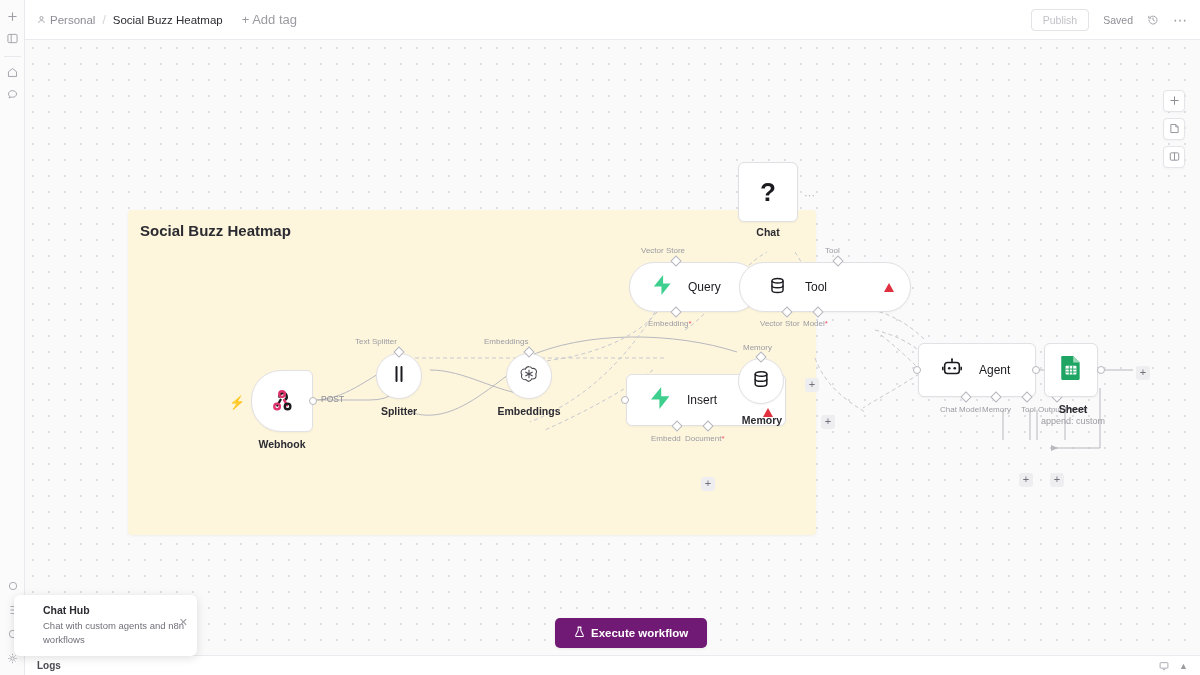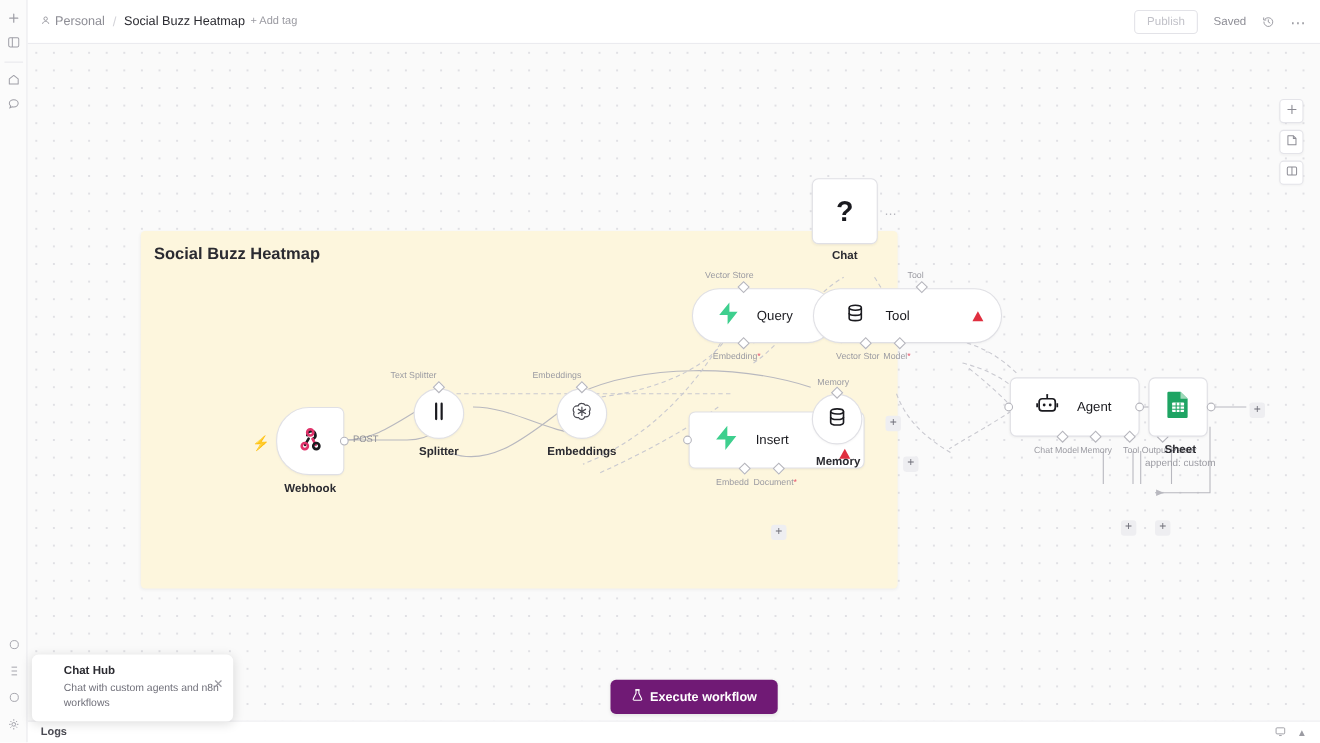--- a/index.html
+++ b/index.html
@@ -32,21 +32,21 @@
   
   .topbar {
     position: absolute; left: 25px; top: 0; right: 0; height: 40px;
     background: #fff; border-bottom: 1px solid #ebebef;
     display: flex; padding: 0 12px; z-index: 35;
   }
   .crumb { display: flex; align-items: center; gap: 5px; font-size: 11.5px; }
   .crumb-personal { color: #8d8d95; display: flex; align-items: center; gap: 4px; }
   .crumb-sep { color: #d3d3d8; font-size: 12px; margin: 0 2px; }
   .crumb-title { color: #2b2b31; font-size: 11.5px; }
-  .add-tag { color: #9b9ba2; font-size: 10px; cursor: pointer; }
+  .add-tag { color: #9b9ba2; font-size: 13px; margin-left: 14px; cursor: pointer; }
   .topbar-right {
     margin-left: auto; display: flex; align-items: center; gap: 14px;
   }
   .publish-btn {
     border: 1px solid #e3e3e8; border-radius: 4px; background: #fff;
     color: #c2c2c9; font-size: 10.5px; padding: 4px 11px; cursor: pointer;
     font-family: inherit;
   }
   .saved-txt { font-size: 10.5px; color: #8d8d95; }
   .icon-btn { color: #9b9ba2; cursor: pointer; display: flex; align-items: center; }
@@ -163,21 +163,21 @@
   .exec-btn {
     position: absolute; left: 555px; top: 618px; z-index: 30;
     background: #701a75; color: #fff; border: none; border-radius: 5px;
     font-size: 11.5px; font-weight: 600; padding: 8px 19px; cursor: pointer;
     display: flex; align-items: center; gap: 6px; font-family: inherit;
     box-shadow: 0 1px 3px rgba(0,0,0,.08);
   }
 
   
   .chathub {
-    position: absolute; left: 29px; top: 595px; width: 183px;
+    position: absolute; left: 14px; top: 595px; width: 183px;
     background: #fff; border-radius: 6px; padding: 9px 29px;
     box-shadow: 0 2px 10px rgba(0,0,0,.13); z-index: 45;
   }
   .chathub-title { font-size: 10.5px; font-weight: 700; color: #2b2b31; }
   .chathub-body { font-size: 9.5px; color: #70707a; margin-top: 3px;
     line-height: 1.45; width: 145px; }
   .chathub-close {
     position: absolute; right: 9px; top: 22px; color: #9b9ba2;
     font-size: 11px; cursor: pointer; line-height: 1;
   }

